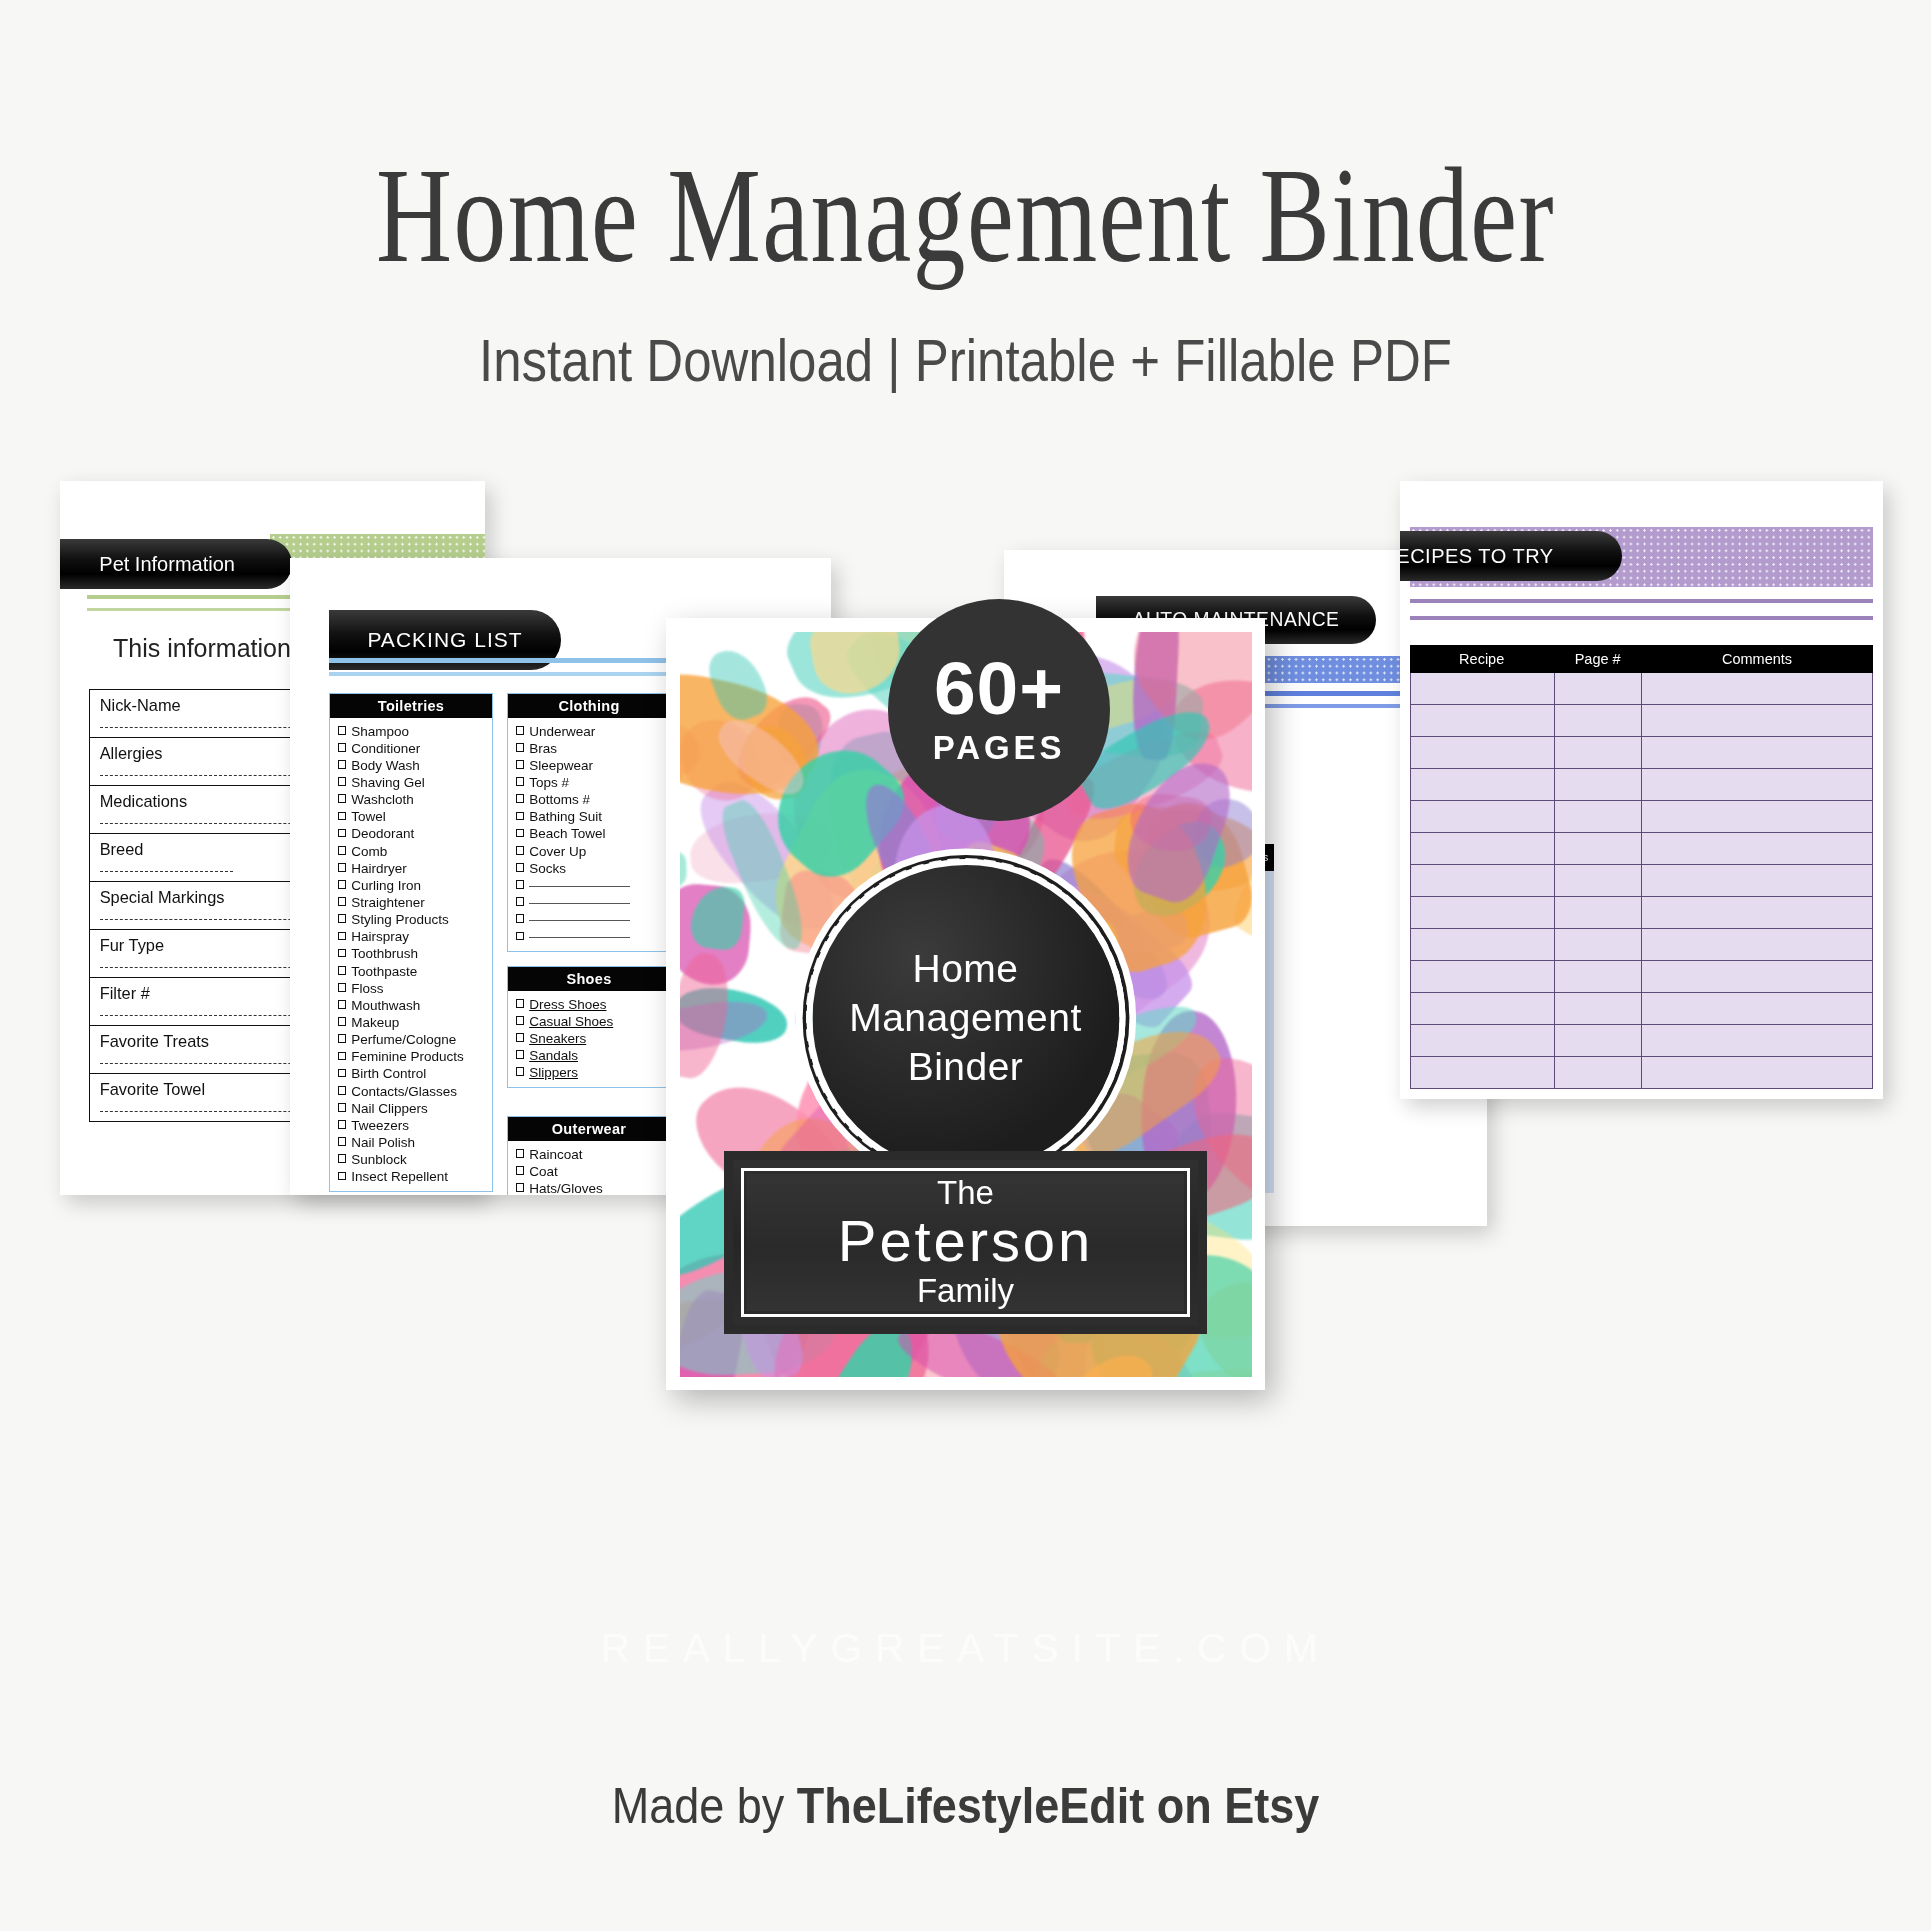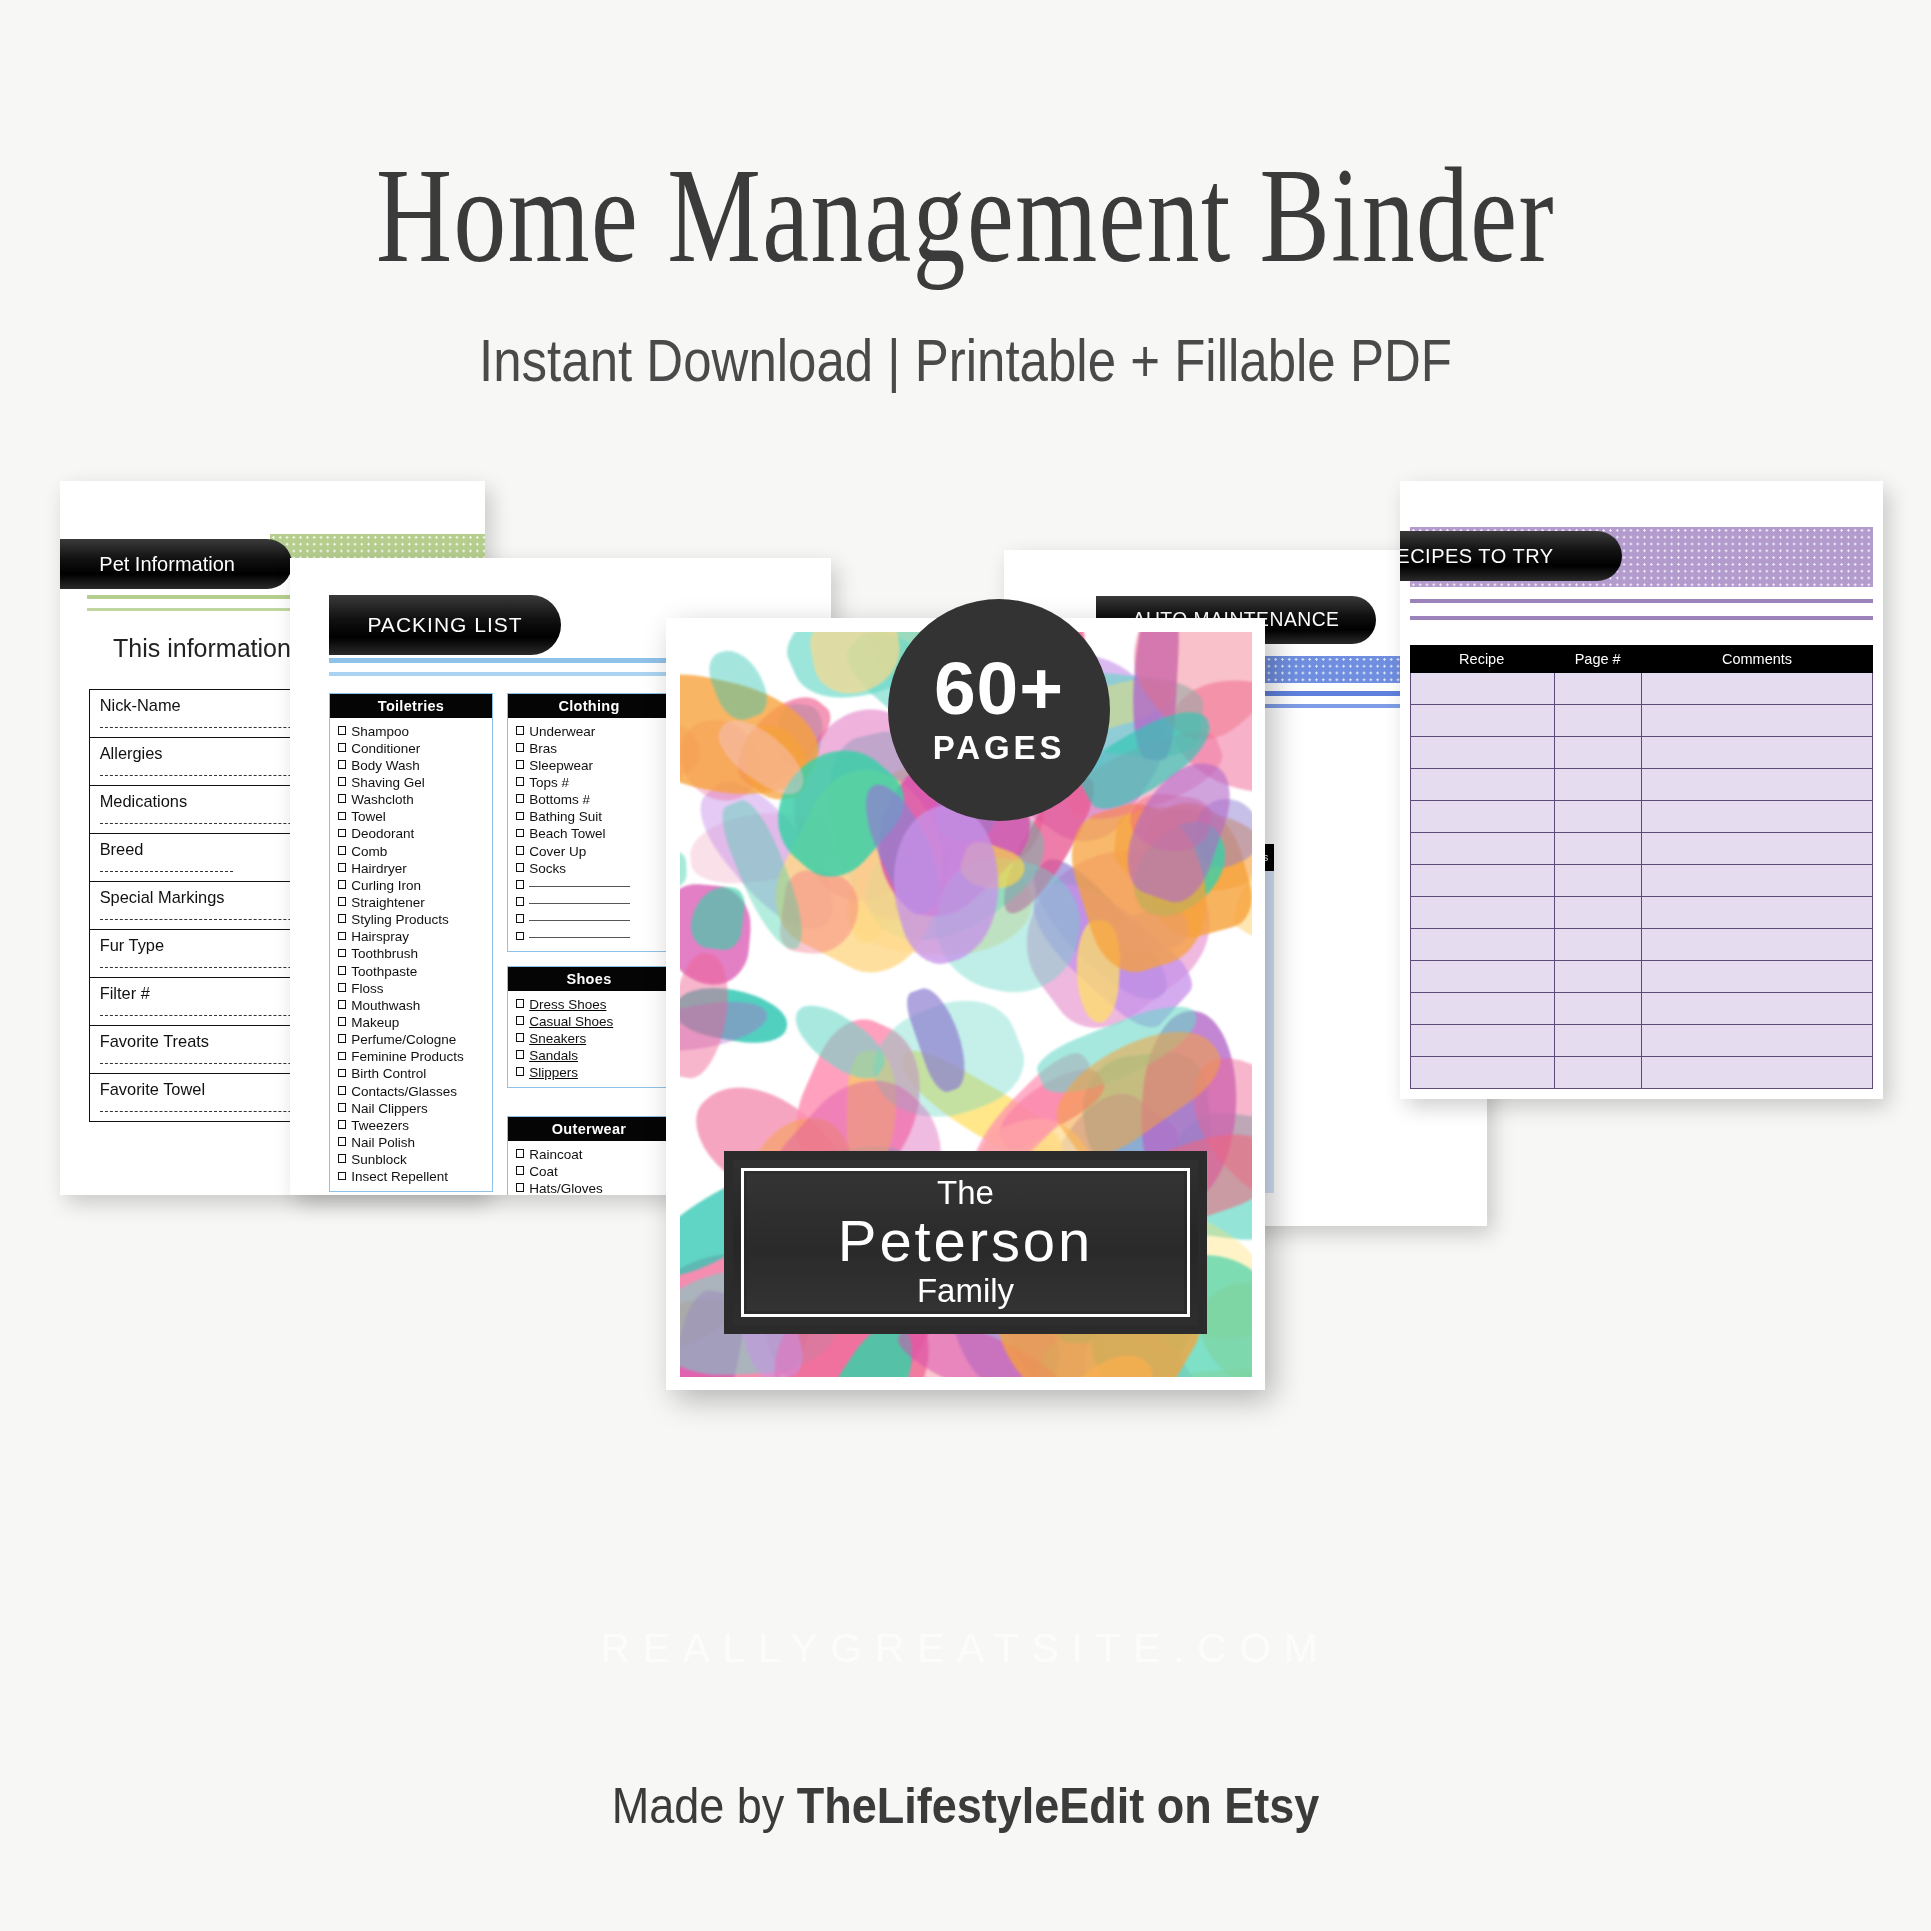--- a/index.html
+++ b/index.html
@@ -91,21 +91,21 @@
   #pet-page .rule2 { position:absolute; left:27px; right:0; top:127px; height:2.9px; background:#c2d79f; }
   .pet-lead { position:absolute; left:53px; top:153px; font-size:25px; color:#222; white-space:nowrap; }
   .pet-table { position:absolute; left:29px; top:208px; width:251px; border:1px solid #111; border-bottom:none; }
   .pet-row { border-bottom:1px solid #111; height:48px; padding:5.8px 0 0 9.7px; position:relative; }
   .pet-row .lbl { font-size:16.4px; color:#111; }
   .pet-row .ln { position:absolute; left:9.7px; right:7.7px; bottom:8.7px; border-top:1px dashed #333; }
   .pet-row.short .ln { right: 106px; }
 
   
   #packing-page { left: 290px; top: 558px; width: 541px; height: 637px; }
-  #packing-page .ribbon { left: 39px; top: 37px; width: 232px; height: 60px; font-size: 21px; letter-spacing:1px; }
+  #packing-page .ribbon { left: 39px; top: 52px; width: 232px; height: 60px; font-size: 21px; letter-spacing:1px; }
   #packing-page .bl1 { position:absolute; left:39px; right:17.4px; top:100px; height:4.8px; background:#8fc2e8; }
   #packing-page .bl2 { position:absolute; left:39px; right:17.4px; top:114px; height:3.9px; background:#a9d3f0; }
 
   .pk-col { position:absolute; border:1.9px solid #8fc2e8; background:#fff; }
   .pk-hd {
     background:#050505; color:#fff; font-size:14.5px; font-weight:700;
     text-align:center; padding:3.9px 0; letter-spacing:0.3px;
   }
   .pk-items { padding:4.8px 3.9px 5.8px 7.7px; }
   .pk-item { font-size:13.5px; color:#111; line-height:1.27; white-space:nowrap; }
@@ -1033,20 +1033,25 @@
       <div class="blob" style="width: 143px; height: 84px; left: 427px; top: 155px; background: rgb(180, 105, 201); opacity: 0.61; transform: rotate(289deg); border-radius: 43.5508% 76.8967% 41.4372% 38.3144%;"></div>
       <div class="blob" style="width: 136px; height: 50px; left: 155px; top: 190px; background: rgb(143, 127, 209); opacity: 0.72; transform: rotate(245deg); border-radius: 32.7352% 68.5107% 71.0151% 69.1966%;"></div>
       <div class="blob" style="width: 63px; height: 106px; left: 395px; top: 712px; background: rgb(255, 217, 138); opacity: 0.78; transform: rotate(228deg); border-radius: 38.4513% 33.3762% 52.997% 45.4782%;"></div>
       <div class="blob" style="width: 43px; height: 62px; left: 291px; top: 205px; background: rgb(249, 214, 74); opacity: 0.68; transform: rotate(110deg); border-radius: 40.0824% 77.9773% 41.5553% 36.3033%;"></div>
       <div class="blob" style="width: 109px; height: 153px; left: 212px; top: 175px; background: rgb(199, 146, 234); opacity: 0.76; transform: rotate(344deg); border-radius: 64.5138% 38.4797% 66.8938% 31.7845%;"></div>
       <div class="blob" style="width: 75px; height: 174px; left: 471px; top: 464px; background: rgb(242, 101, 122); opacity: 0.57; transform: rotate(71deg); border-radius: 54.8486% 39.6234% 77.1478% 53.808%;"></div>
       <div class="blob" style="width: 164px; height: 200px; left: 327px; top: 597px; background: rgb(247, 162, 59); opacity: 0.76; transform: rotate(120deg); border-radius: 37.5118% 63.9818% 77.1492% 30.999%;"></div>
       <div class="blob" style="width: 41px; height: 106px; left: 238px; top: 354px; background: rgb(143, 127, 209); opacity: 0.71; transform: rotate(161deg); border-radius: 61.6993% 38.2506% 30.1209% 61.8442%;"></div>
       <div class="blob" style="width: 149px; height: 179px; left: 107px; top: 449px; background: rgb(217, 79, 176); opacity: 0.38; transform: rotate(42deg); border-radius: 41.2558% 54.8172% 48.4505% 35.5868%;"></div>
     </div>
+  <div class="cover-circle">
+    <div class="ct">Home</div>
+    <div class="ct">Management</div>
+    <div class="ct">Binder</div>
+  </div>
   <div class="nameplate">
     <div class="nameplate-inner">
       <div class="nameplate-inner2">
         <div class="np-the">The</div>
         <div class="np-name">Peterson</div>
         <div class="np-family">Family</div>
       </div>
     </div>
   </div>
 </div>

